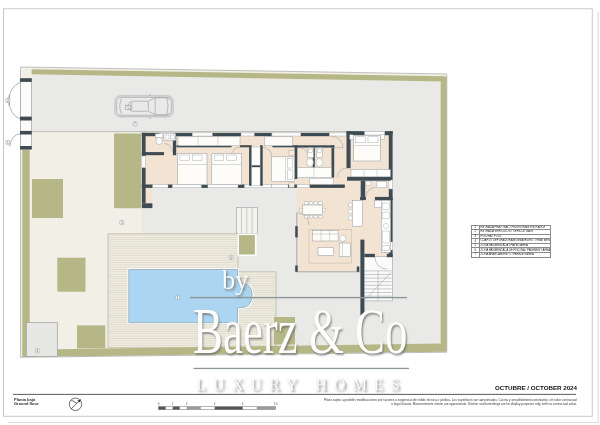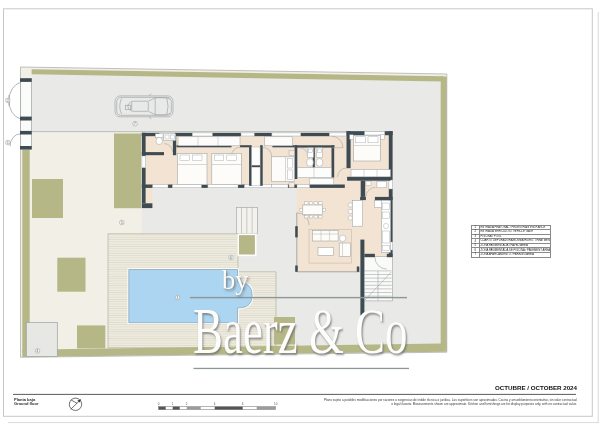--- a/index.html
+++ b/index.html
@@ -394,20 +394,21 @@
           <text x="242.7" y="405.4">6</text>
           <text x="275.7" y="405.4">10</text>
 </g>
 </g>
 </svg>
 
 <div class="wm" style="left:222px;top:266.5px;font-size:26.5px;line-height:1;">by</div>
 
 <div class="wm" id="baerz" style="left:192.5px;top:298.6px;font-size:65px;line-height:1;transform:scaleX(0.691);transform-origin:left top;">Baerz &amp; Co</div>
 
+<div class="wm" id="lux" style="left:196.5px;top:377.2px;font-size:16px;line-height:1;letter-spacing:7.1px;">LUXURY HOMES</div>
 
 
 <div class="ft" style="left:14px;top:397.5px;font-size:4px;font-weight:bold;line-height:4.6px;">Planta baja<br>Ground floor</div>
 
 <div class="ft" style="right:23px;top:384.2px;font-size:6.2px;font-weight:bold;color:#111;">OCTUBRE / OCTOBER 2024</div>
 
 <div class="ft" style="right:23px;top:397.5px;font-size:3.1px;line-height:4.1px;text-align:right;color:#3a3a3a;">Plano sujeto a posibles modificaciones por razones o exigencias de índole técnica o jurídica. Las superficies son aproximadas. Cocina y amueblamiento orientativo, sin valor contractual<br>o legal ilusorio. Measurements shown are approximate. Kitchen and furnishings are for display purposes only, with no contractual value.</div>
 
 <div class="ft" id="legend" style="left:471px;top:224.5px;z-index:20;">
 <table style="border-collapse:collapse;font-size:2.8px;color:#222;">

